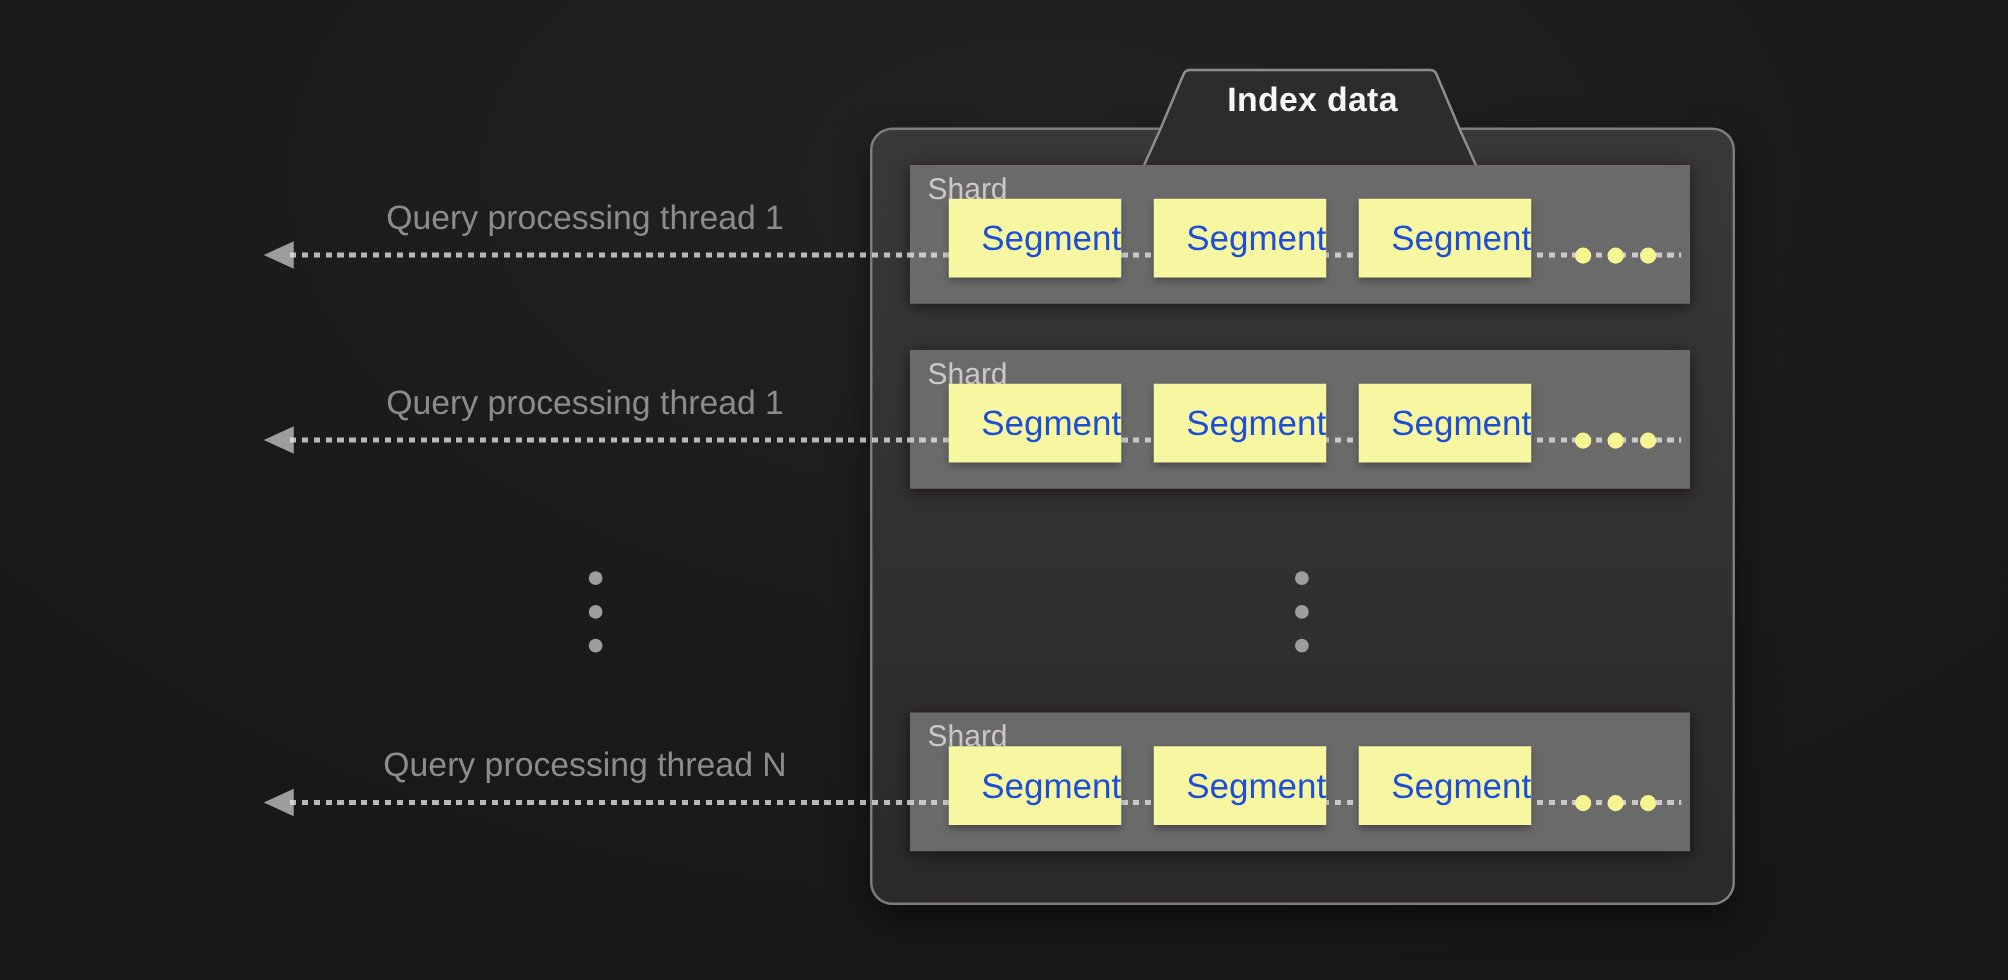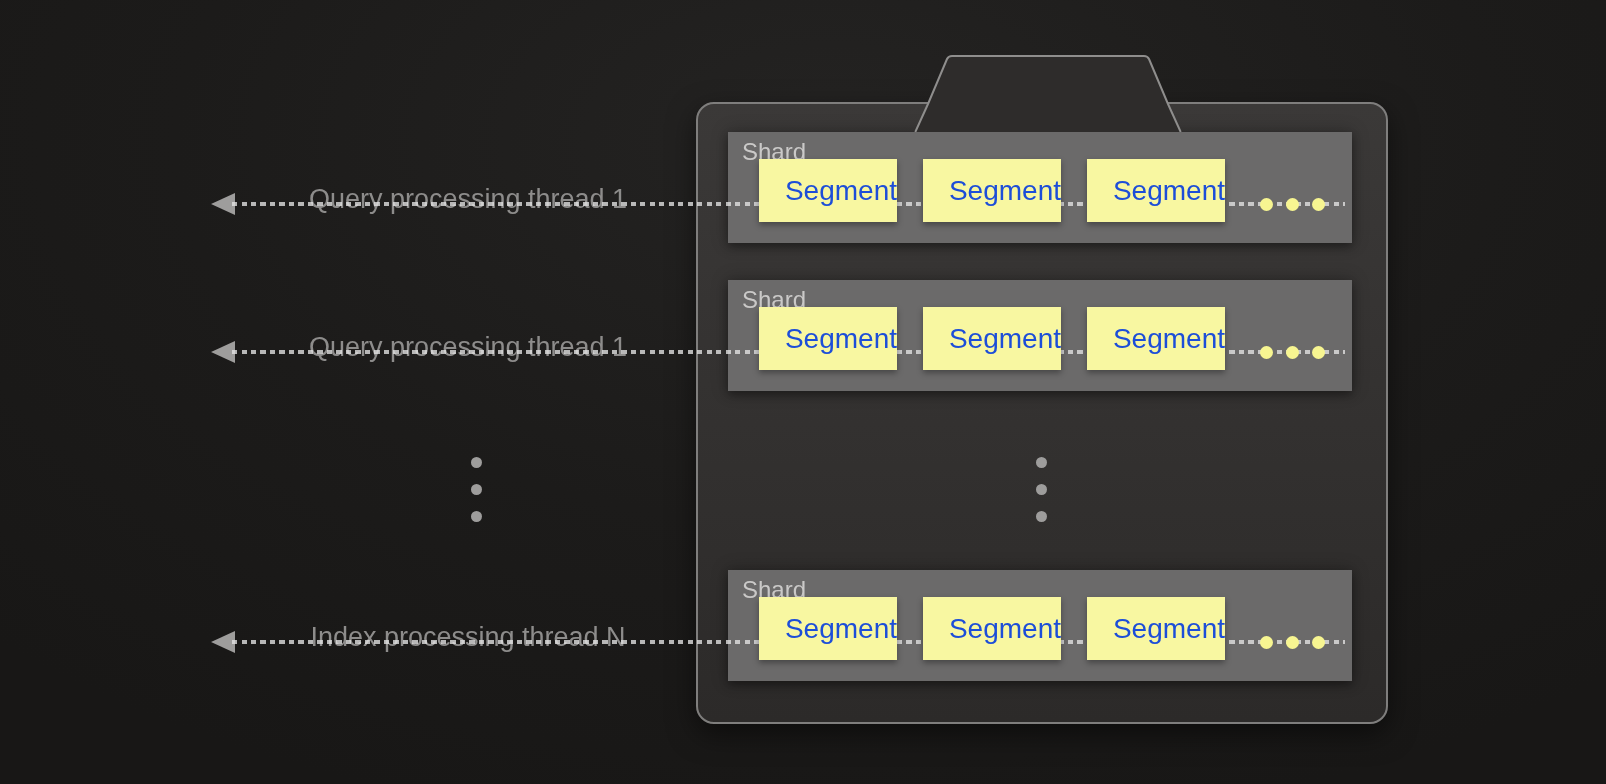--- a/index.html
+++ b/index.html
@@ -120,21 +120,20 @@
   .head-2 { top: 341px; }
   .head-3 { top: 631px; }
   .thread-label {
     position: absolute;
     left: 210px;
     width: 516px; height: 34px;
     text-align: center;
     font-size: 27px;
     color: #8d8c8b;
     z-index: 1;
-    margin-top: 25px;
   }
   .label-1 { top: 159px; }
   .label-2 { top: 307px; }
   .label-3 { top: 597px; }
 
   
   .v-ellipsis {
     position: absolute;
     top: 457px;
     display: flex;
@@ -153,30 +152,31 @@
 </head>
 <body>
 
 <div class="stage">
 
   <div class="panel"></div>
 
   <svg class="tab-svg" viewBox="0 0 300 78">
     <path d="M15.3,78 L28,50 L47,5 Q48.5,2 52,2 L244,2 Q247.5,2 249,5 L268,50 L280.7,78" fill="#2e2c2b" stroke="#8f8e8d" stroke-width="2"></path>
   </svg>
+  <div class="tab-label">Index data</div>
 
   <div class="thread-label label-1">Query processing thread 1</div>
   <div class="arrow-head head-1"></div>
   <div class="thread-line line-1"></div>
 
   <div class="thread-label label-2">Query processing thread 1</div>
   <div class="arrow-head head-2"></div>
   <div class="thread-line line-2"></div>
 
-  <div class="thread-label label-3">Index processing thread N</div>
+  <div class="thread-label label-3">Query processing thread N</div>
   <div class="arrow-head head-3"></div>
   <div class="thread-line line-3"></div>
 
   <div class="v-ellipsis v-ellipsis-left">
     <span class="v-dot"></span>
     <span class="v-dot"></span>
     <span class="v-dot"></span>
   </div>
 
   <div class="v-ellipsis v-ellipsis-mid">

